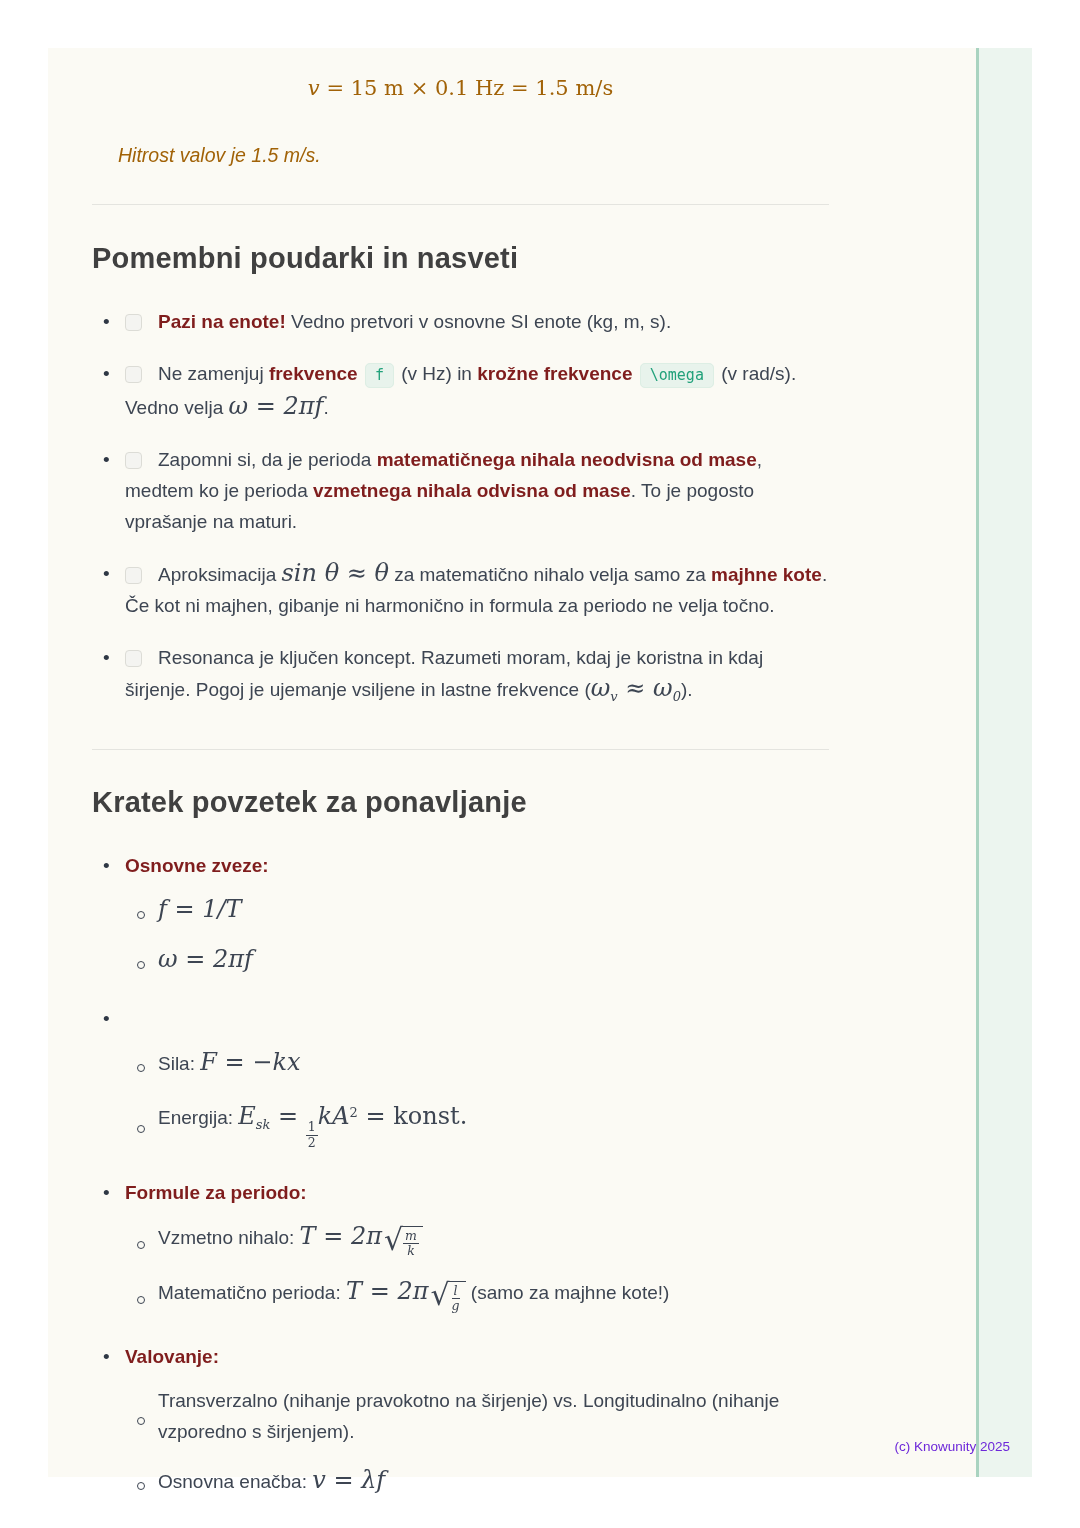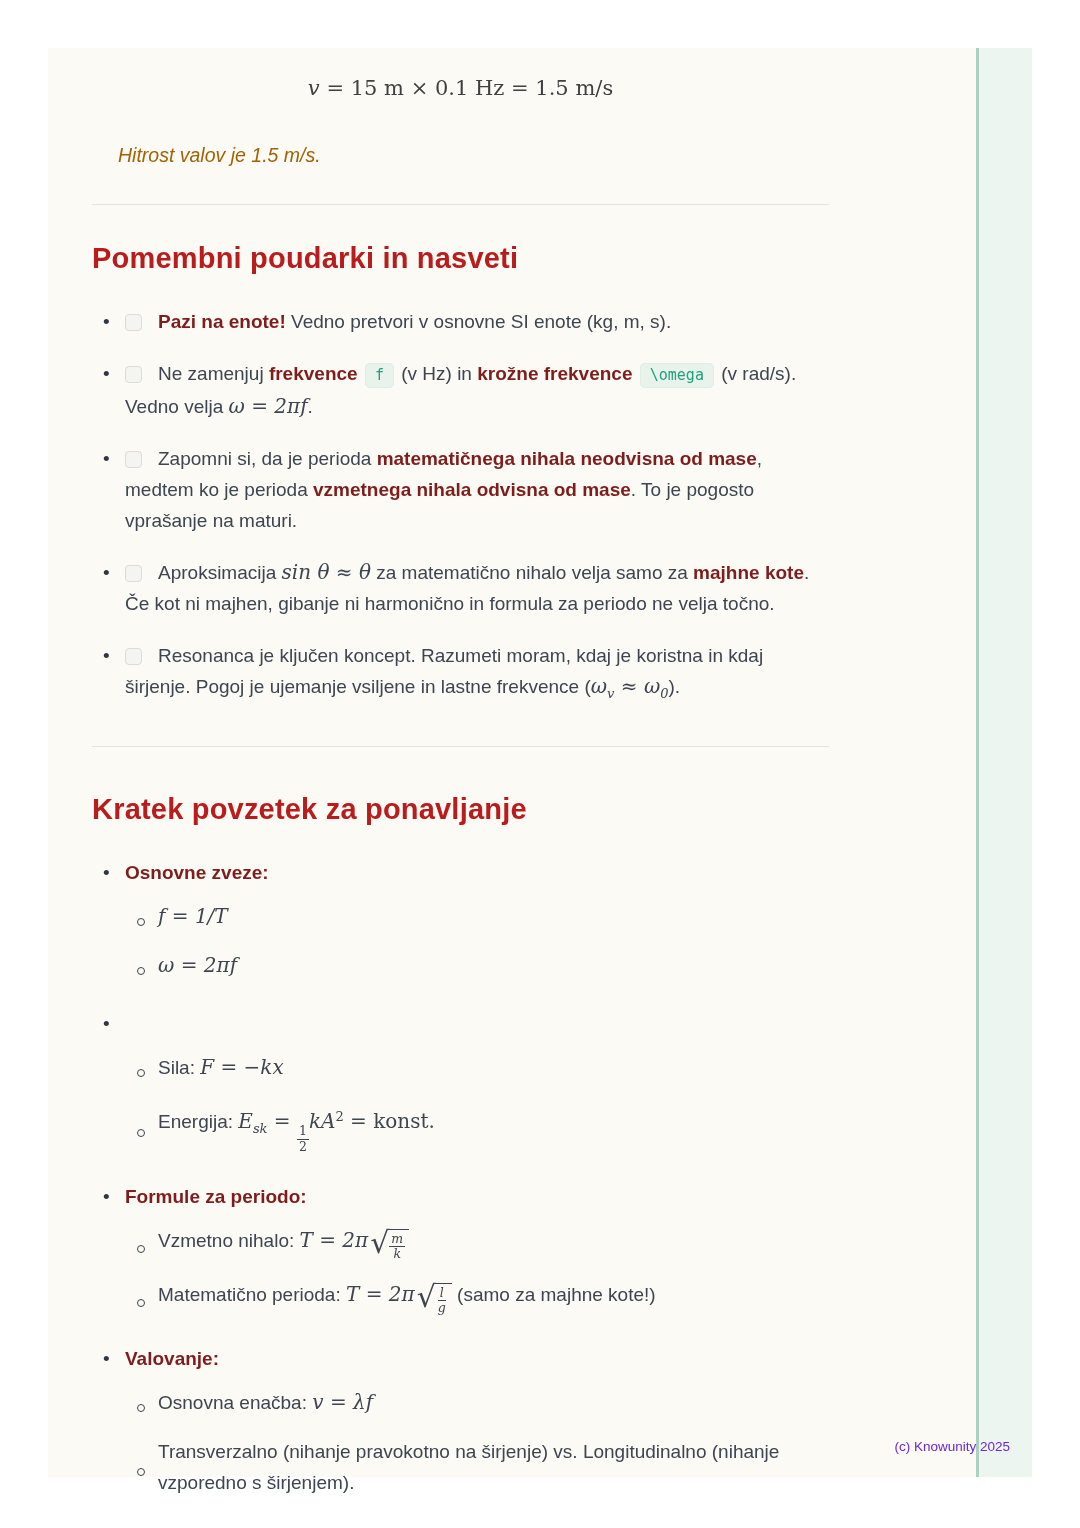--- a/index.html
+++ b/index.html
@@ -4,48 +4,48 @@
 <style>
   * { margin:0; padding:0; box-sizing:border-box; }
   html,body { width:1080px; height:1528px; background:#ffffff; overflow:hidden;
               font-family:"Liberation Sans", sans-serif; color:#3d4552; }
   .page { position:absolute; left:48px; top:48px; width:984px; height:1429px;
           background:#fbfaf4; }
   .accent-bar { position:absolute; top:0; right:0; width:56px; height:100%;
                 background:#ecf5ef; border-left:3px solid #a9d3c0; }
   .content { position:absolute; left:44px; top:0; width:737px; }
 
-  .formula-row { padding-top:28px; text-align:center; font-size:21px; color:#404040; }
+  .formula-row { padding-top:28px; text-align:center; font-size:21px; color:#a16207; }
   .m  { font-family:"DejaVu Serif", serif; font-style:italic; }
   .mr { font-family:"DejaVu Serif", serif; font-style:normal; }
 
   .note { margin:44px 0 0 26px; font-style:italic; font-size:19.5px; color:#a16207; }
 
   hr.div { border:none; border-top:1px solid #e4e4df; margin:37px 0 0; }
 
-  h2 { font-size:29px; font-weight:700; color:#b91c1c; letter-spacing:0.2px; }
+  h2 { font-size:29px; font-weight:700; color:#404040; letter-spacing:0.2px; }
   h2.first  { margin-top:37px; }
-  h2.second { margin-top:46px; }
+  h2.second { margin-top:36px; }
 
   .tips-list { margin-top:31px; }
   .li { display:flex; font-size:19px; line-height:31px; }
   .tip-item { margin-bottom:21px; }
   .dot { flex:0 0 33px; padding-left:11px; color:#2e3744; }
   .li-text { flex:1; }
   .b { font-weight:700; color:#7f1d1d; }
 
   .checkbox { display:inline-block; width:17px; height:17px; background:#f4f4f1;
               border:1px solid #dcdcd6; border-radius:4px; vertical-align:-3px;
               margin-right:16px; }
 
   .chip { font-family:"DejaVu Sans Mono", monospace; font-size:15px; color:#21a17a;
           background:#e8f3ec; border:1px solid #ddeee4; border-radius:5px;
           padding:2px 9px 3px; margin:0 2px; white-space:nowrap; }
 
-  .mathseg { font-size:20px; }
+  .mathseg { font-size:24px; }
   sub.msub, sup.msup { font-family:"DejaVu Serif", serif; font-size:13px; }
   sub.msub { font-style:italic; }
 
   .summary-list { margin-top:31px; }
   .sum-group { margin-bottom:27px; }
   .group-title-row { display:flex; font-size:19px; line-height:31px; }
   .sub-item { display:flex; padding-left:45px; margin-top:13px; font-size:19px; line-height:31px;align-items:center; }
   .sub-item + .sub-item { margin-top:18px; }
   .circ { flex:0 0 8px; width:8px; height:8px; border:1.5px solid #3d4552;
           border-radius:50%; margin:11px 13px 0 0; }
@@ -180,25 +180,25 @@
         </div>
       </div>
 
       <div class="sum-group">
         <div class="group-title-row">
           <span class="dot">•</span>
           <span class="b">Valovanje:</span>
         </div>
         <div class="sub-item">
           <span class="circ"></span>
+          <span>Transverzalno (nihanje pravokotno na širjenje) vs. Longitudinalno (nihanje vzporedno s širjenjem).</span>
+        </div>
+        <div class="sub-item">
+          <span class="circ"></span>
           <span><span>Osnovna enačba: </span><span class="m mathseg">v = λf</span></span>
-        </div>
-        <div class="sub-item">
-          <span class="circ"></span>
-          <span>Transverzalno (nihanje pravokotno na širjenje) vs. Longitudinalno (nihanje vzporedno s širjenjem).</span>
         </div>
       </div>
 
       <div class="sum-group">
         <div class="group-title-row">
           <span class="dot">•</span>
           <span class="li-text"><span class="b">Resonanca</span><span>: Maksimalna amplituda, ko je frekvenca zunanje sile enaka lastni frekvenci nihala.</span></span>
         </div>
       </div>
 

